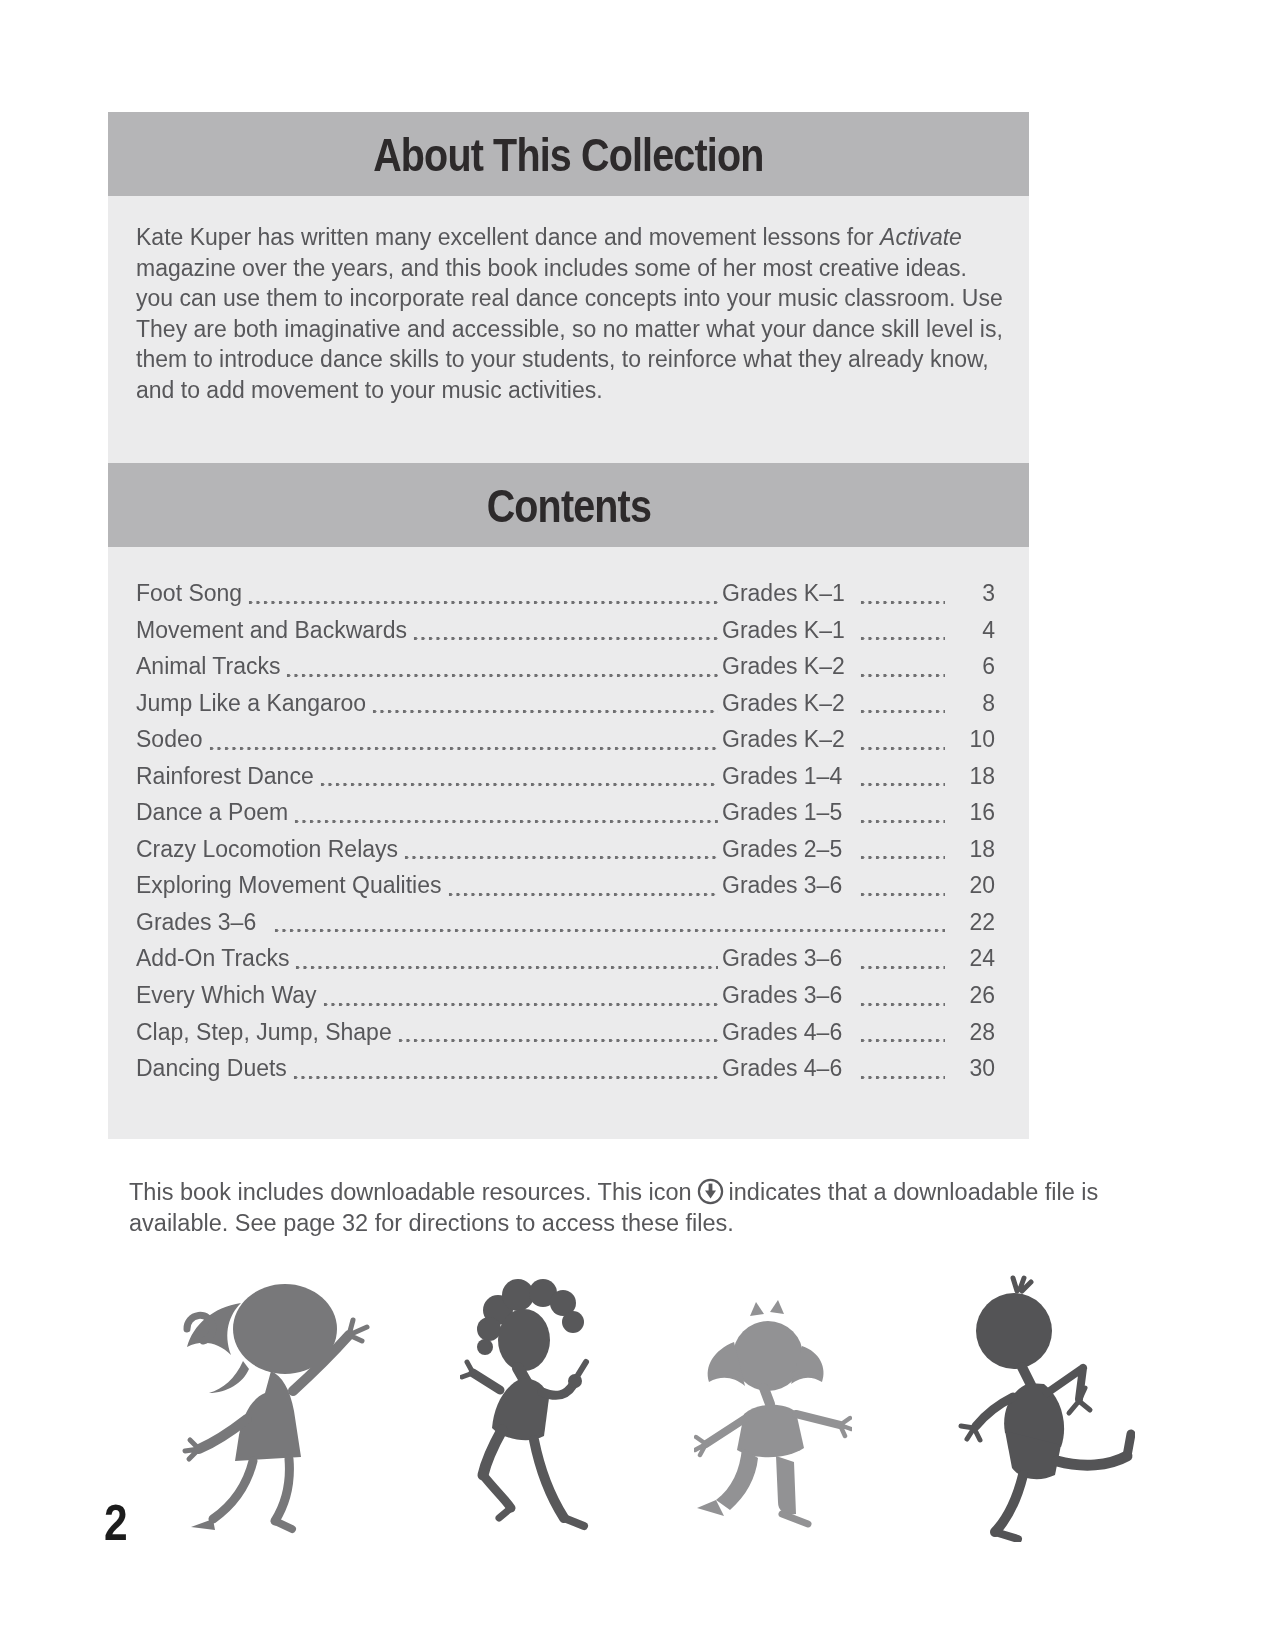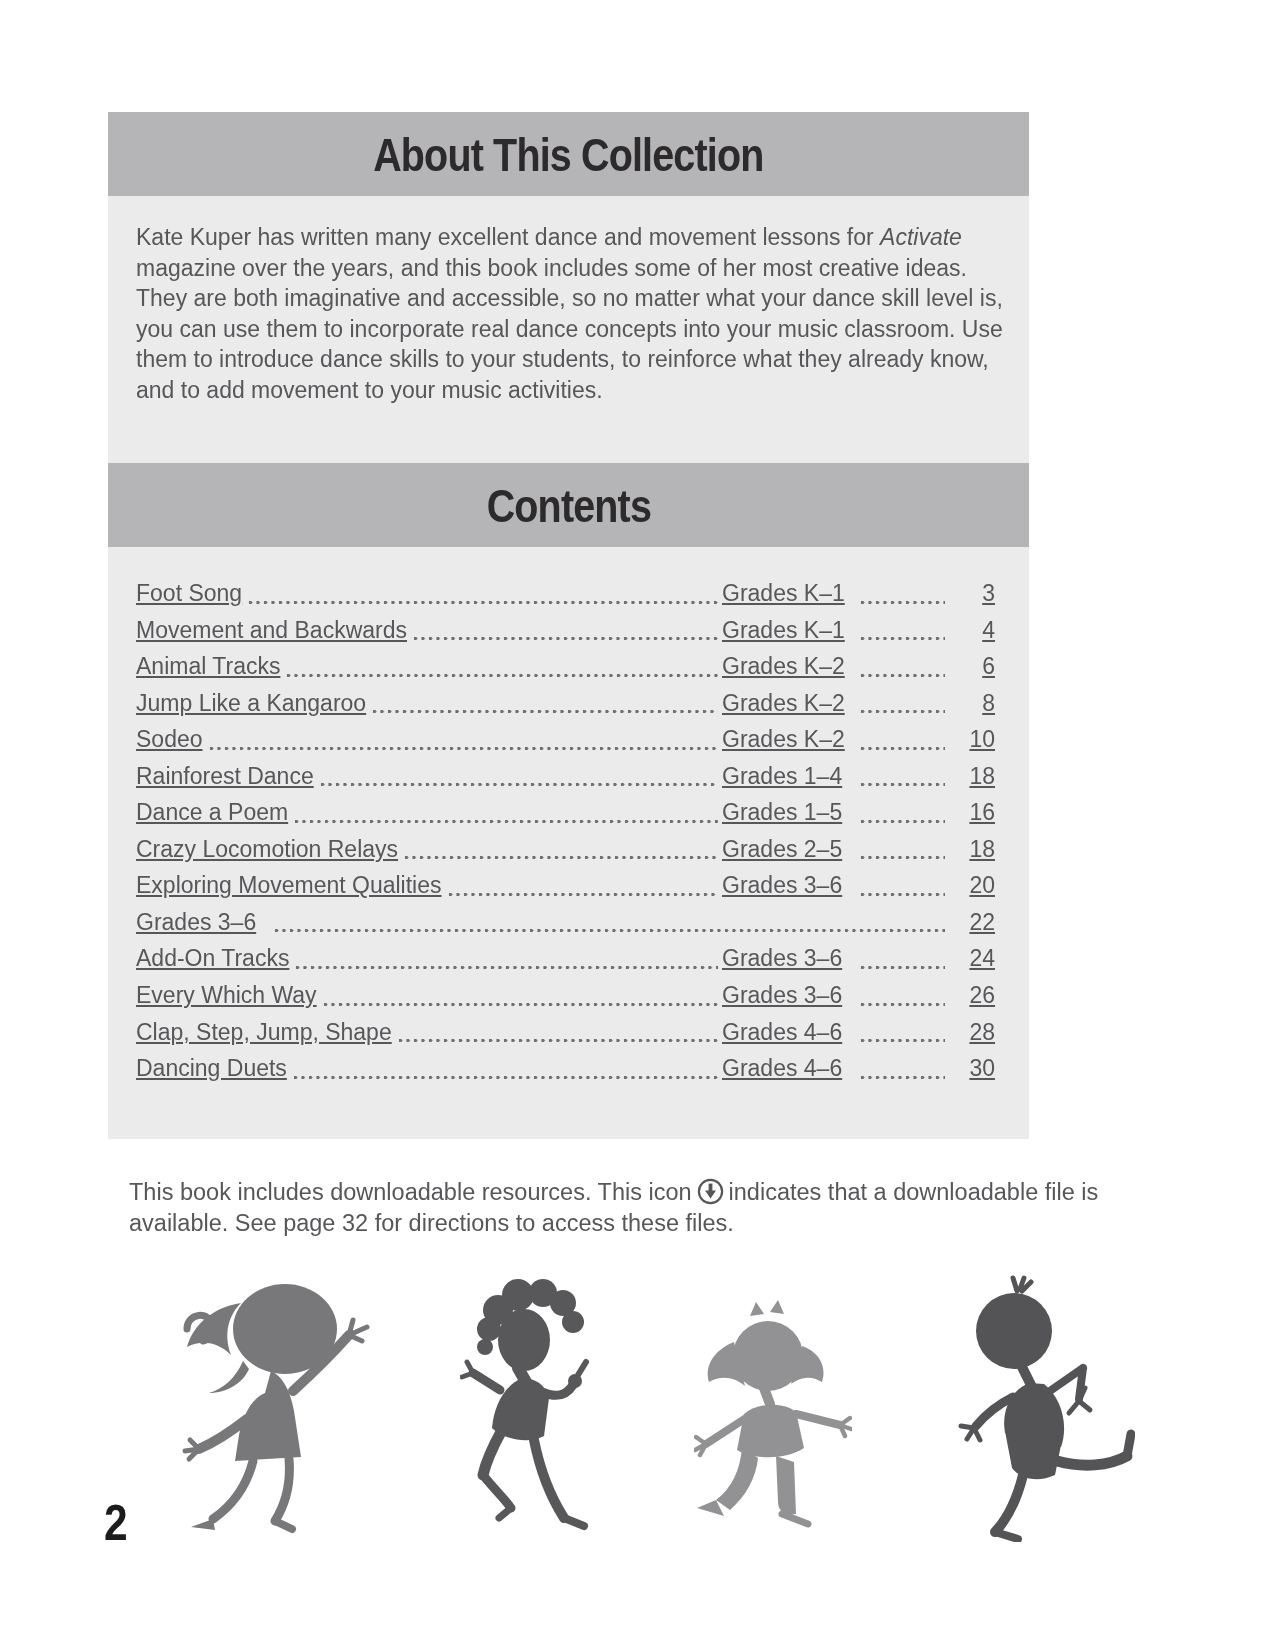--- a/index.html
+++ b/index.html
@@ -41,21 +41,20 @@
 
   .contents-body {
     height:592px;
     padding:28px 34px 0 28px;
     font-size:23px;
   }
   .toc-row {
     display:flex; align-items:center;
     line-height:36.55px;
     white-space:nowrap;
-    text-decoration:underline;
   }
   .toc-left { flex:0 0 586px; display:flex; min-width:0; }
   .toc-title { flex:0 0 auto; }
   .dots {
     flex:1 1 auto;
     height:5px;
     background-image:radial-gradient(circle at 2.5px 2.5px, var(--c-dots, #6f6f71) 1.6px, transparent 2px);
     background-size:7.5px 5px;
     background-repeat:repeat-x;
     align-self:flex-end;
@@ -93,23 +92,23 @@
     <div class="bar">
       <span class="bar-title">About This Collection</span>
     </div>
 
     <div class="panel about-body">
 
         <div class="about-line"><span>Kate Kuper has written many excellent dance and movement lessons for </span><i>Activate</i><span></span></div>
 
         <div class="about-line"><span>magazine over the years, and this book includes some of her most creative ideas.</span></div>
 
+        <div class="about-line"><span>you can use them to incorporate real dance concepts into your music classroom. Use</span></div>
+
         <div class="about-line"><span>They are both imaginative and accessible, so no matter what your dance skill level is,</span></div>
-
-        <div class="about-line"><span>you can use them to incorporate real dance concepts into your music classroom. Use</span></div>
 
         <div class="about-line"><span>them to introduce dance skills to your students, to reinforce what they already know,</span></div>
 
         <div class="about-line"><span>and to add movement to your music activities.</span></div>
 
     </div>
 
     <div class="bar">
       <span class="bar-title">Contents</span>
     </div>

